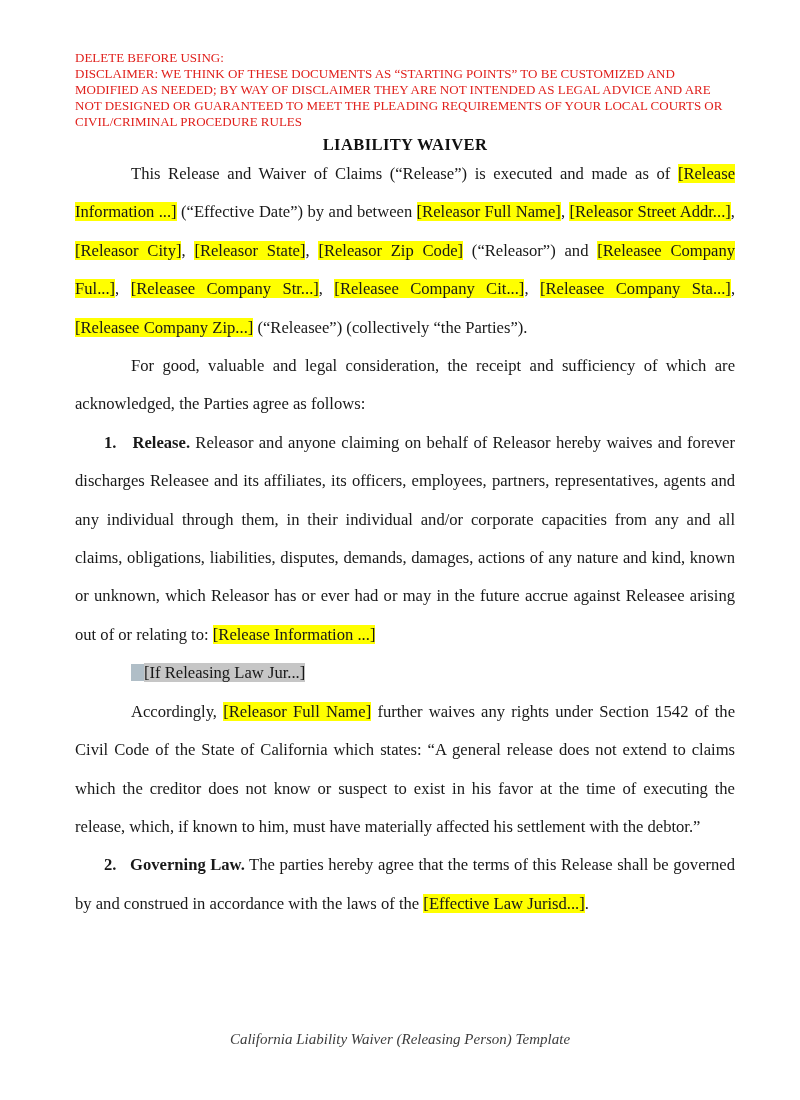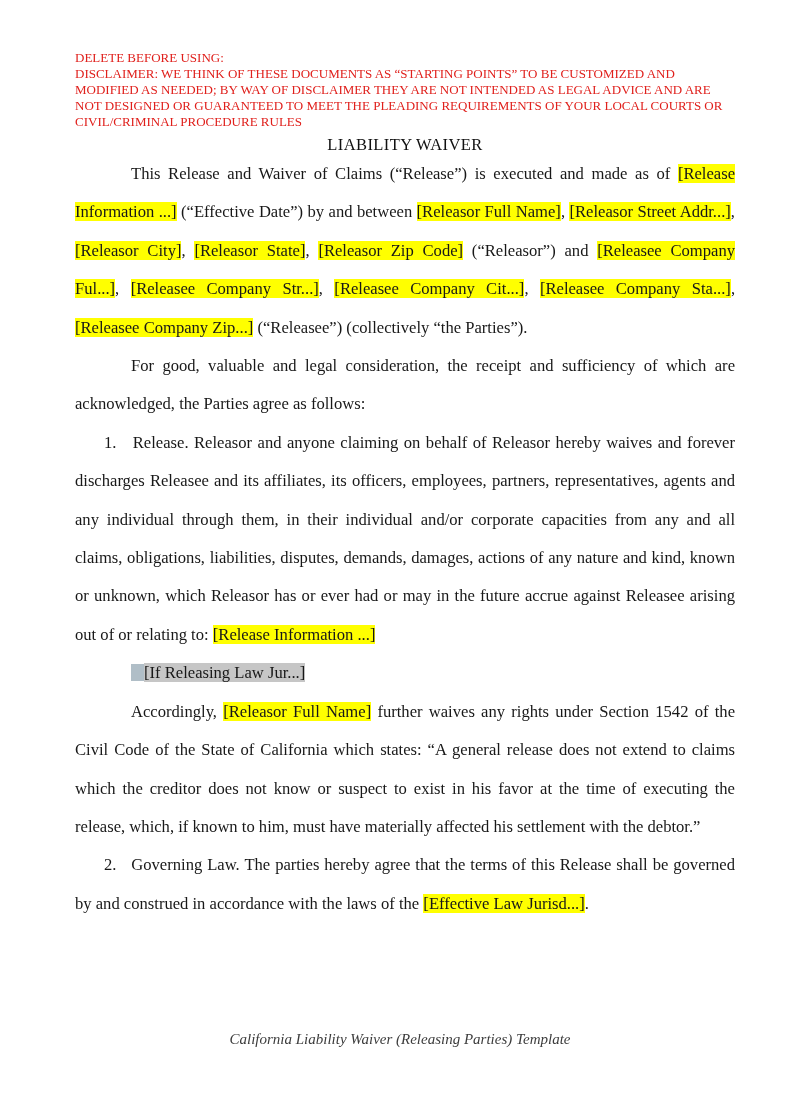--- a/index.html
+++ b/index.html
@@ -21,21 +21,21 @@
     line-height:20px; margin-top:5px; letter-spacing:0.4px; color:#111;
   }
   .body {
     font-size:16.6px; line-height:38.4px; text-align:justify;
     color:#181818;
   }
   .indent { text-indent:56px; }
   .list { text-indent:29px; }
   .hl-yellow { background:var(--highlight-yellow, #ffff00); }
   .hl-gray { background:var(--highlight-gray, #c6c6c6); }
-  .b { font-weight:normal; }
+  .b { font-weight:bold; }
   .handle { display:inline-block; width:13px; height:17px; vertical-align:-3px; }
   .handle.left  { background:var(--tag-handle-blue, #b0bec7); }
   .handle.right { background:var(--tag-handle-light, #d9dfe2); }
   .footer {
     position:absolute; top:1031px; left:0; width:100%;
     text-align:center; font-style:italic; font-size:15px; color:#3c3c3c;
     font-family:"Liberation Serif", serif;
   }
 </style>
 </head>
@@ -48,13 +48,13 @@
       <p class="title"><span class="b">LIABILITY WAIVER</span></p>
       <p class="body indent"><span class="">This Release and Waiver of Claims (“Release”) is executed and made as of </span><span class="hl-yellow">[Release Information ...]</span><span class=""> (“Effective Date”) by and between </span><span class="hl-yellow">[Releasor Full Name]</span><span class="">, </span><span class="hl-yellow">[Releasor Street Addr...]</span><span class="">, </span><span class="hl-yellow">[Releasor City]</span><span class="">, </span><span class="hl-yellow">[Releasor State]</span><span class="">, </span><span class="hl-yellow">[Releasor Zip Code]</span><span class=""> (“Releasor”) and </span><span class="hl-yellow">[Releasee Company Ful...]</span><span class="">, </span><span class="hl-yellow">[Releasee Company Str...]</span><span class="">, </span><span class="hl-yellow">[Releasee Company Cit...]</span><span class="">, </span><span class="hl-yellow">[Releasee Company Sta...]</span><span class="">, </span><span class="hl-yellow">[Releasee Company Zip...]</span><span class=""> (“Releasee”) (collectively “the Parties”).</span></p>
       <p class="body indent"><span class="">For good, valuable and legal consideration, the receipt and sufficiency of which are acknowledged, the Parties agree as follows:</span></p>
       <p class="body list"><span class="b">1.&nbsp;&nbsp;&nbsp;Release.</span><span class=""> Releasor and anyone claiming on behalf of Releasor hereby waives and forever discharges Releasee and its affiliates, its officers, employees, partners, representatives, agents and any individual through them, in their individual and/or corporate capacities from any and all claims, obligations, liabilities, disputes, demands, damages, actions of any nature and kind, known or unknown, which Releasor has or ever had or may in the future accrue against Releasee arising out of or relating to: </span><span class="hl-yellow">[Release Information ...]</span></p>
       <p class="body indent"><span class="handle left"></span><span class="hl-gray">[If Releasing Law Jur...]</span></p>
       <p class="body indent"><span class="">Accordingly, </span><span class="hl-yellow">[Releasor Full Name]</span><span class=""> further waives any rights under Section 1542 of the Civil Code of the State of California which states: “A general release does not extend to claims which the creditor does not know or suspect to exist in his favor at the time of executing the release, which, if known to him, must have materially affected his settlement with the debtor.”</span></p>
       <p class="body list"><span class="b">2.&nbsp;&nbsp;&nbsp;Governing Law.</span><span class=""> The parties hereby agree that the terms of this Release shall be governed by and construed in accordance with the laws of the </span><span class="hl-yellow">[Effective Law Jurisd...]</span><span class="">.</span></p>
     </div>
 </div>
 
-<div class="footer">California Liability Waiver (Releasing Parties) Template</div>
+<div class="footer">California Liability Waiver (Releasing Person) Template</div>
 
 </body></html>

